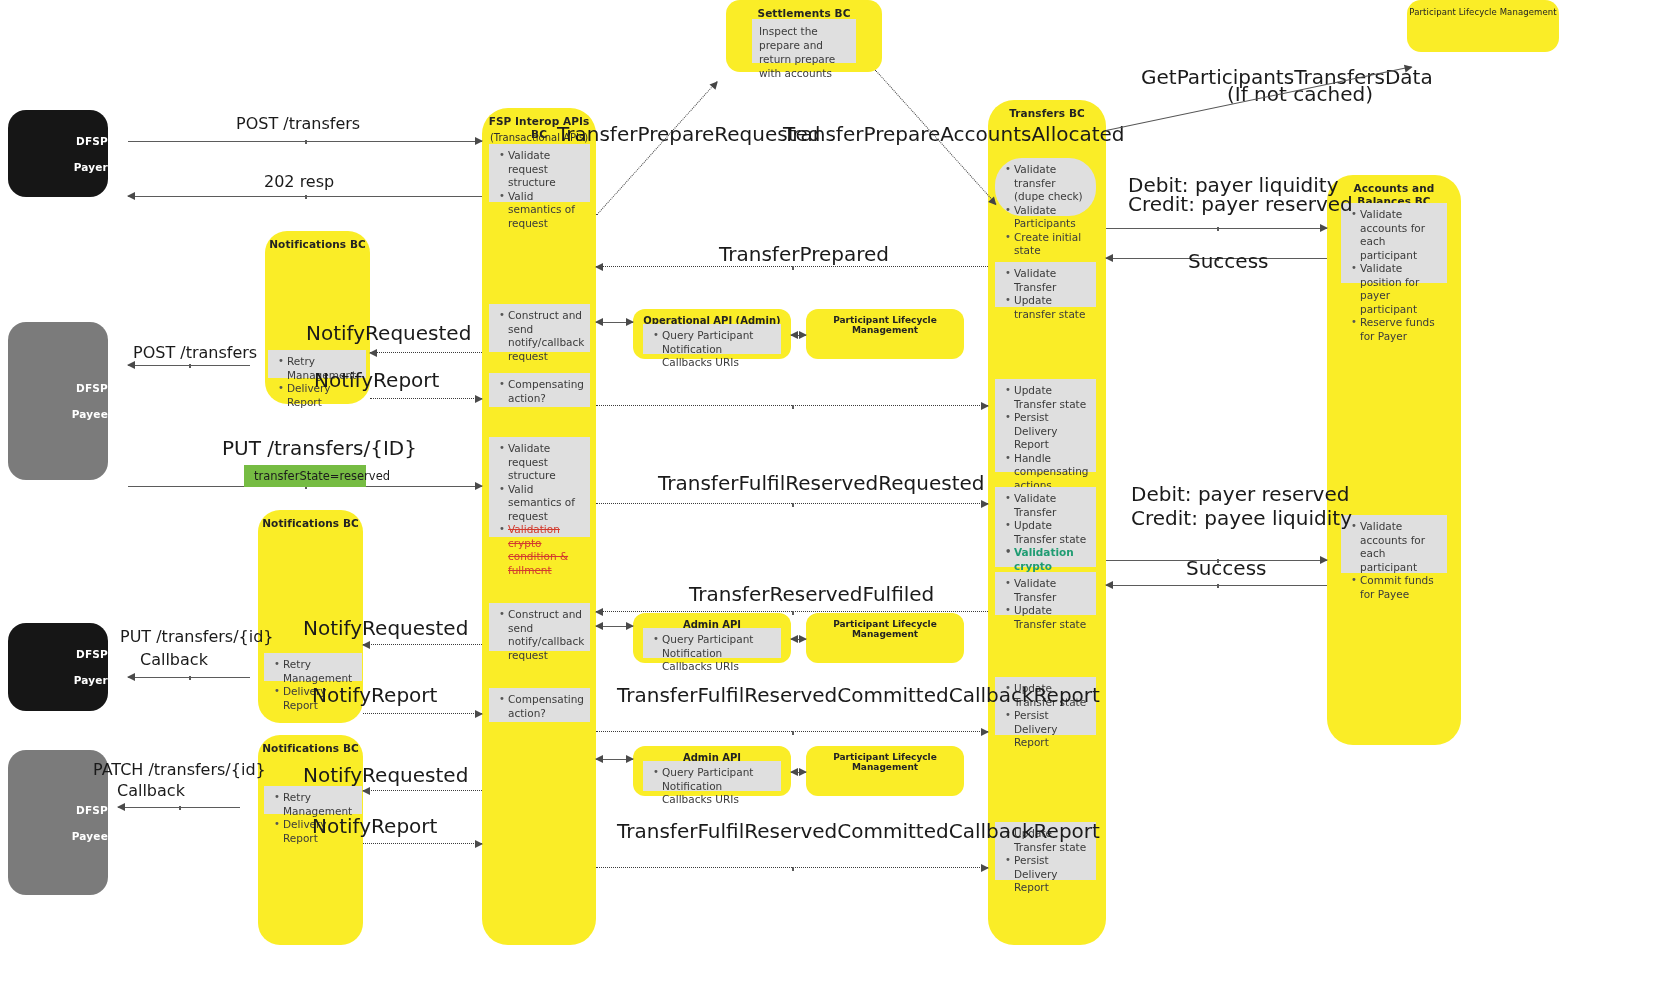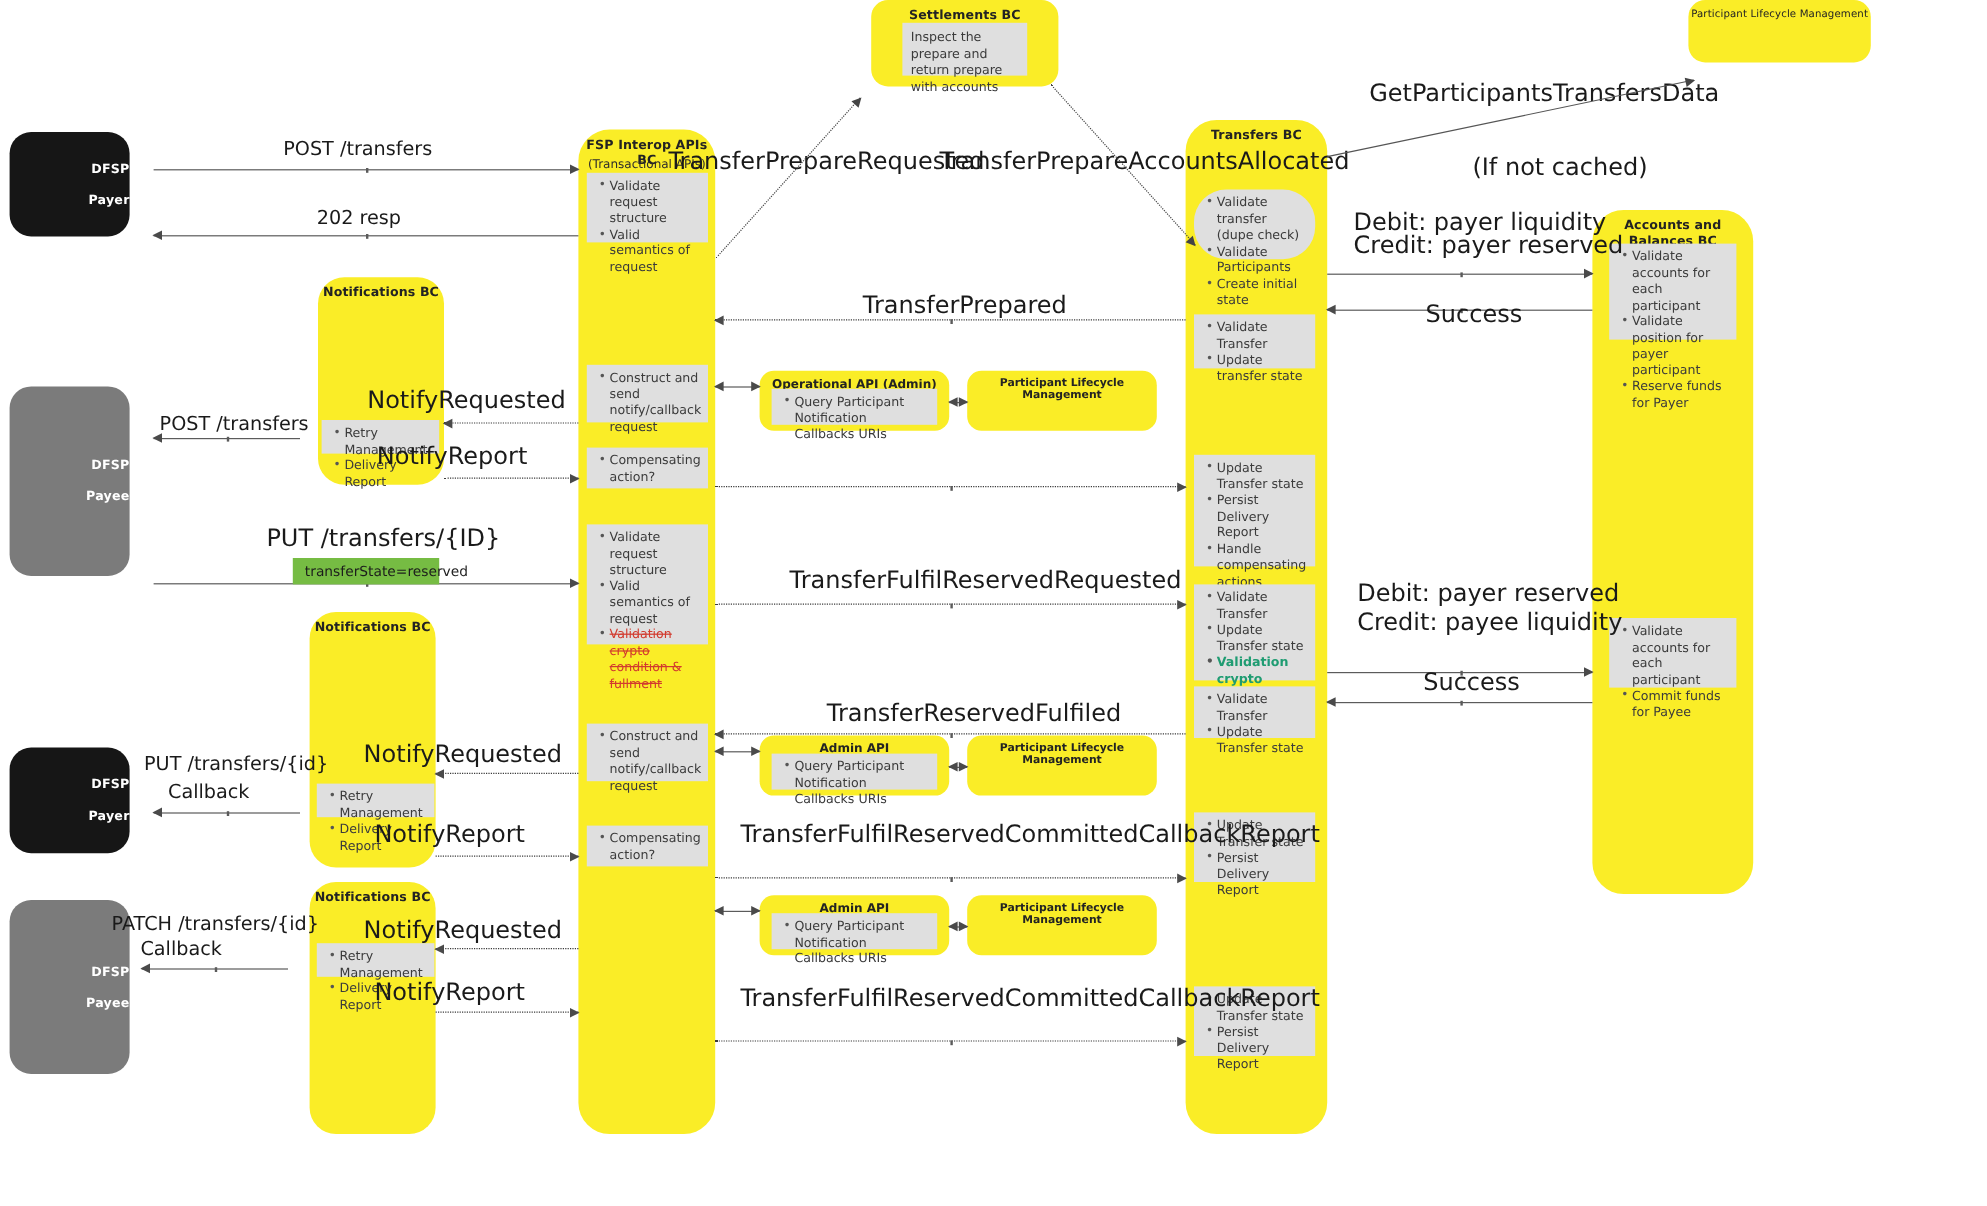--- a/index.html
+++ b/index.html
@@ -290,21 +290,21 @@
 
   <div class="diag" style="left:596px;top:215px;width:180px;transform:rotate(-48deg);">
     <span class="head" style="transform:rotate(0deg);"></span>
   </div>
 
   <div class="diag" style="left:876px;top:70px;width:180px;transform:rotate(48deg);">
     <span class="head"></span>
   </div>
 
   <div class="msg big" style="left:1141px;top:66px;">GetParticipantsTransfersData</div>
-  <div class="msg big" style="left:1227px;top:83px;margin-top:45px;">(If not cached)</div>
+  <div class="msg big" style="left:1227px;top:83px;">(If not cached)</div>
   <div class="diag solid" style="left:1106px;top:130px;width:312px;transform:rotate(-11.8deg);">
     <span class="head"></span>
   </div>
 
   <div class="msg big" style="left:1128px;top:174px;">Debit: payer liquidity</div>
   <div class="msg big" style="left:1128px;top:193px;">Credit: payer reserved</div>
   <div class="arrow" style="left:1106px;top:228px;width:221px;">
       <span class="mid"></span>
       <span class="head r"></span>
     </div>

